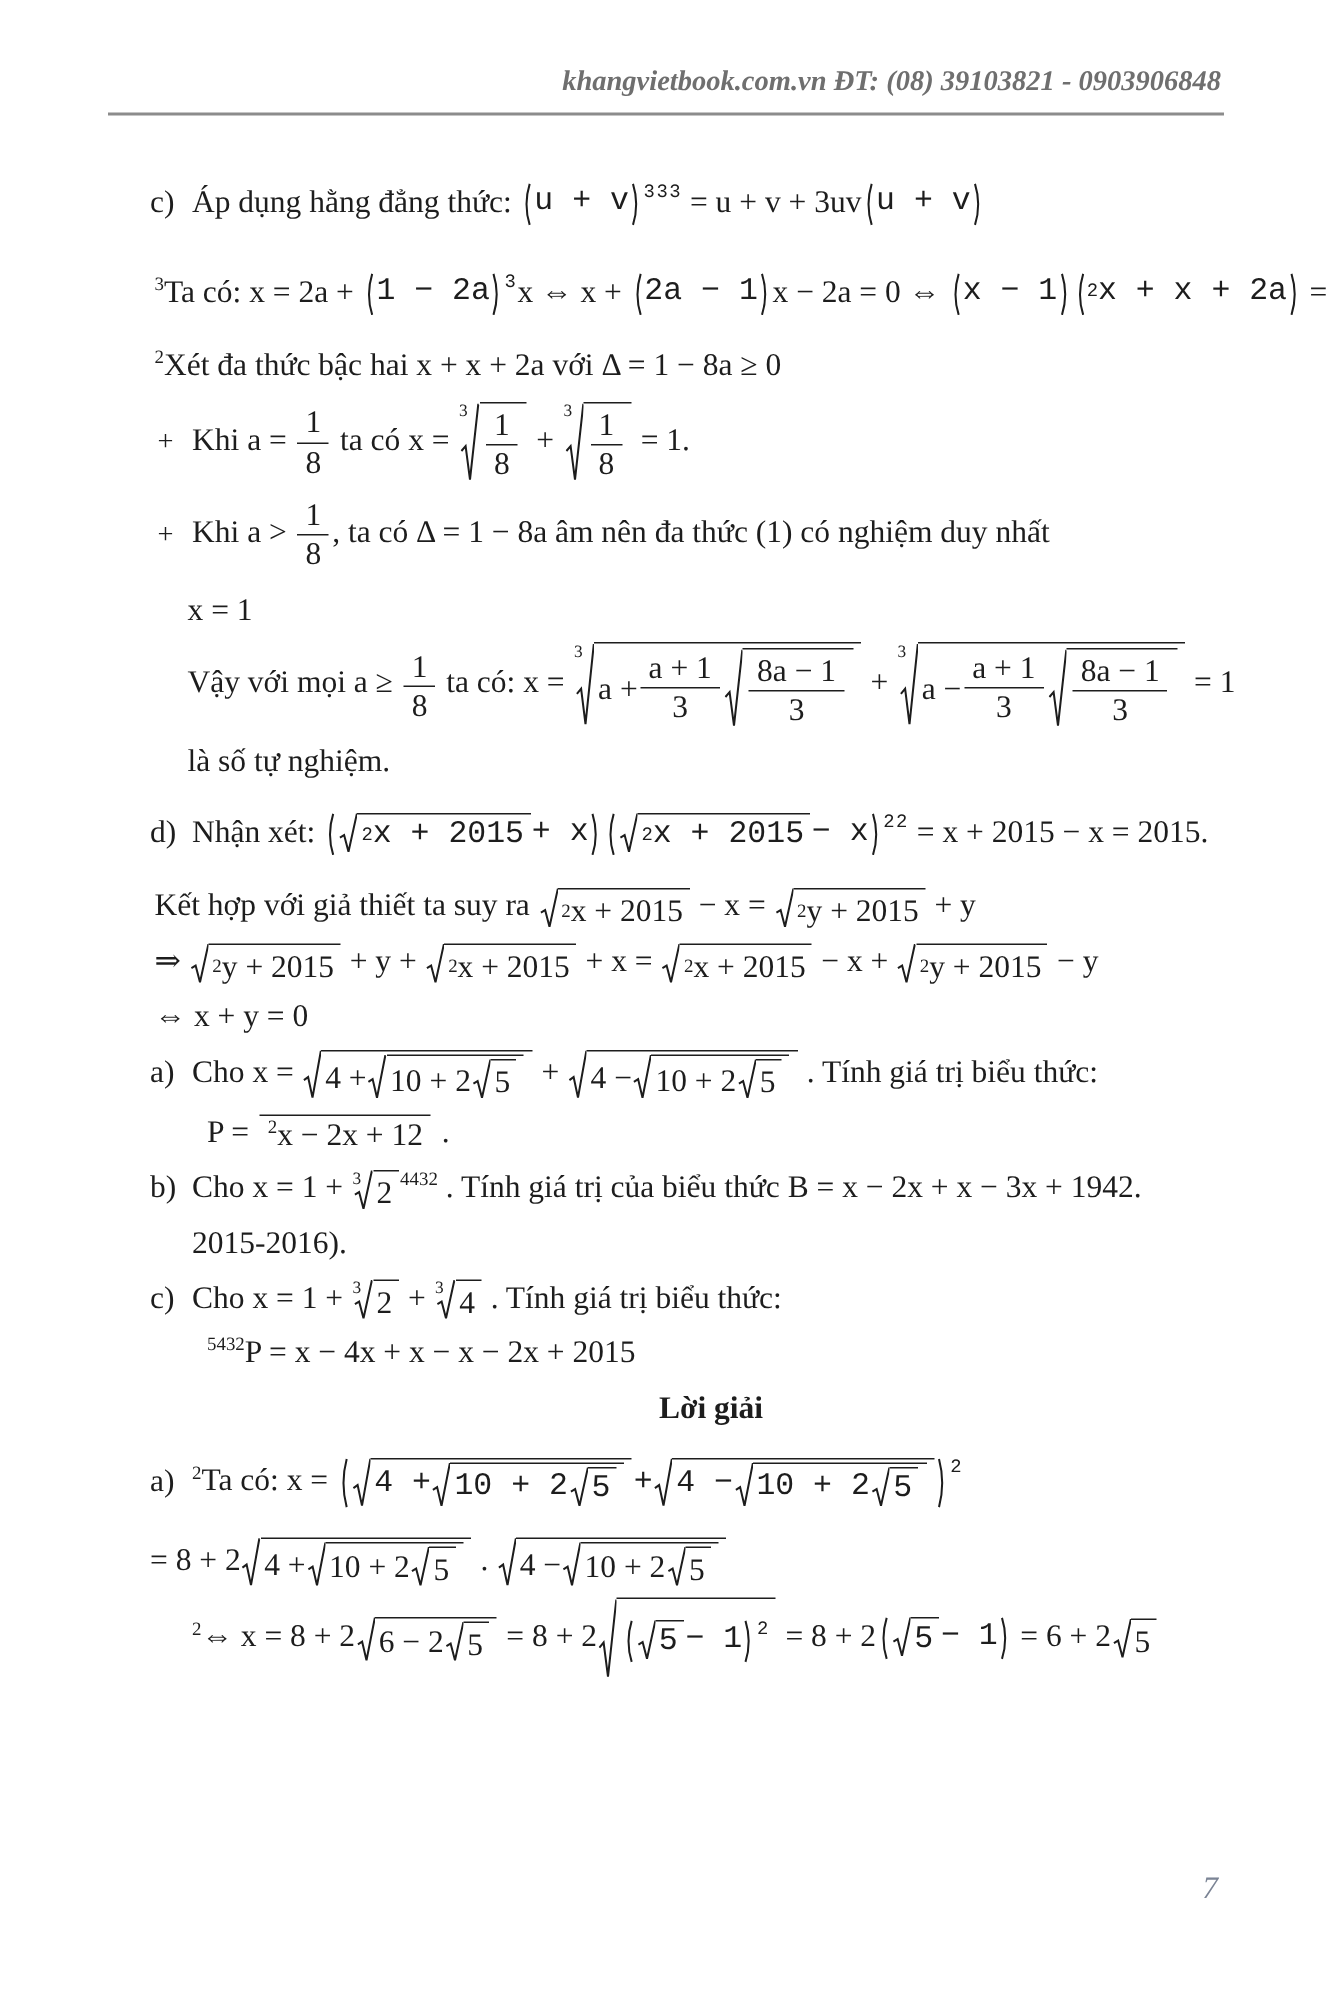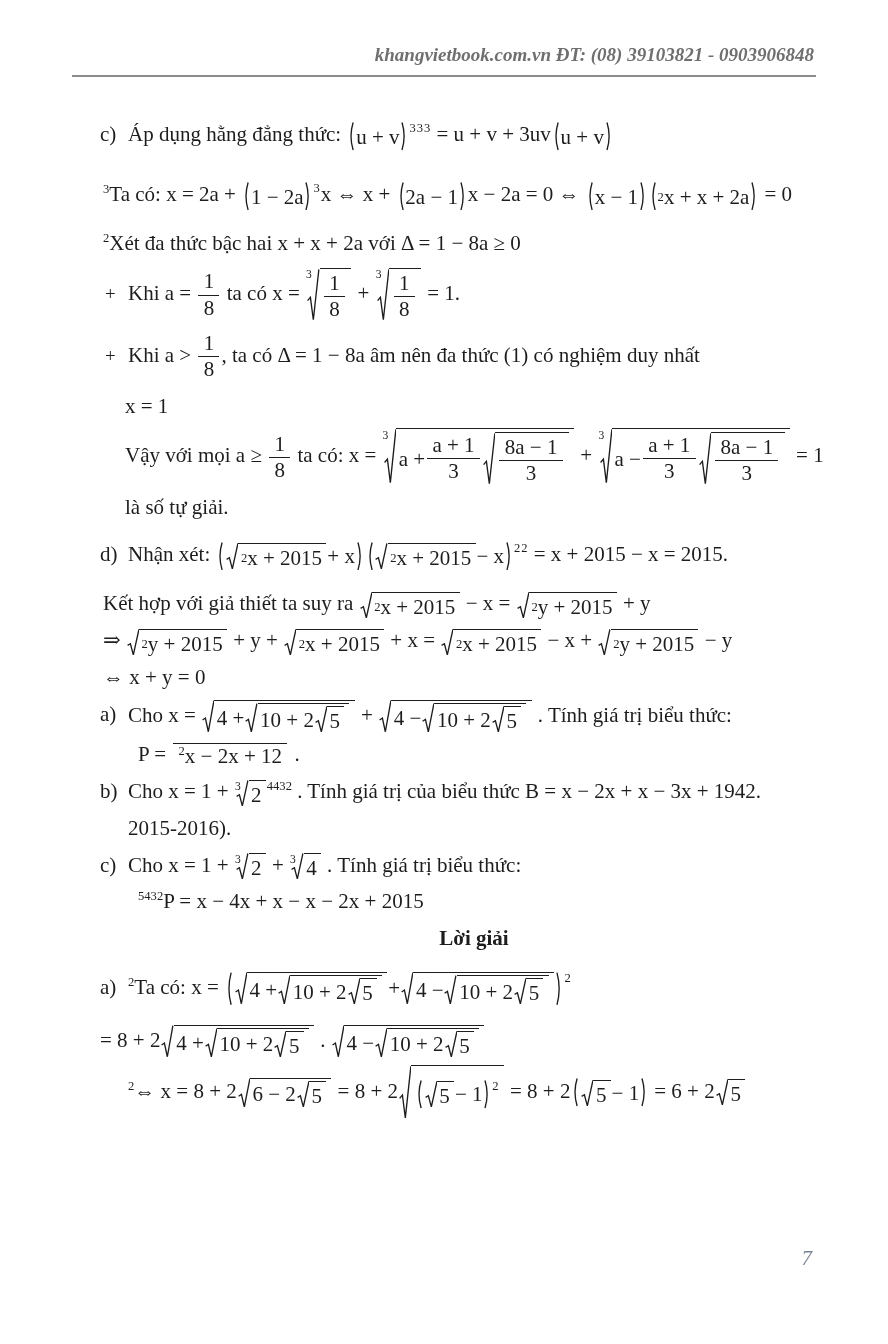--- a/index.html
+++ b/index.html
@@ -68,21 +68,21 @@
     border-top: 1.4px solid currentColor;
     padding: 0.1em 0.2em 0 0.12em;
     line-height: 1.15; white-space: nowrap;
   }
   .ridx {
     font-size: 0.55em; align-self: flex-start;
     margin-right: -0.38em; margin-top: 0.1em;
     position: relative; z-index: 1; line-height: 1;
   }
 
-  .bp { display: inline-flex; align-items: flex-end; vertical-align: middle; margin: 12px 1px; }
+  .bp { display: inline-flex; align-items: flex-start; vertical-align: middle; margin: 12px 1px; font-family: Liberation Mono, monospace; }
   .parensvg { width: 0.34em; flex: none; align-self: stretch; min-height: 1.3em; }
   .bp-body { display: inline-flex; align-items: center; padding: 0 0.08em; line-height: 1.2; white-space: nowrap; }
   .bp-sup { align-self: flex-start; font-size: 0.6em; line-height: 1.1; margin-left: 0.08em; }
 
   
   .pagenum {
     position: absolute;
     right: 76px; top: 1246px;
     font-size: 21px;
     font-style: italic;
@@ -229,21 +229,21 @@
                 <span class="sqrt-body">
                   <span class="frac">
                     <span class="num">8a − 1</span>
                     <span class="den">3</span>
                   </span>
                 </span>
               </span></span>
           </span> = 1</span>
       </div>
       <div class="row kind-sub">
-        <span class="math">là số tự giải.</span>
+        <span class="math">là số tự nghiệm.</span>
       </div>
       <div class="row kind-item">
         <span class="label">d)</span>
         <span class="math">Nhận xét: <span class="bp">
             <svg viewBox="0 0 10 40" preserveAspectRatio="none" class="parensvg">
               <path d="M8.6 0.8 Q2.6 20 8.6 39.2" fill="none" stroke="currentColor" stroke-width="1.35" vector-effect="non-scaling-stroke"></path>
             </svg>
             <span class="bp-body"><span class="sqrt">
                 <svg viewBox="0 0 10 20" preserveAspectRatio="none" class="radsvg">
                   <path d="M0.5 12 L2.8 10.8 L5.2 19 L9.7 0.7 L10 0.7" fill="none" stroke="currentColor" stroke-width="1.35" vector-effect="non-scaling-stroke"></path>

